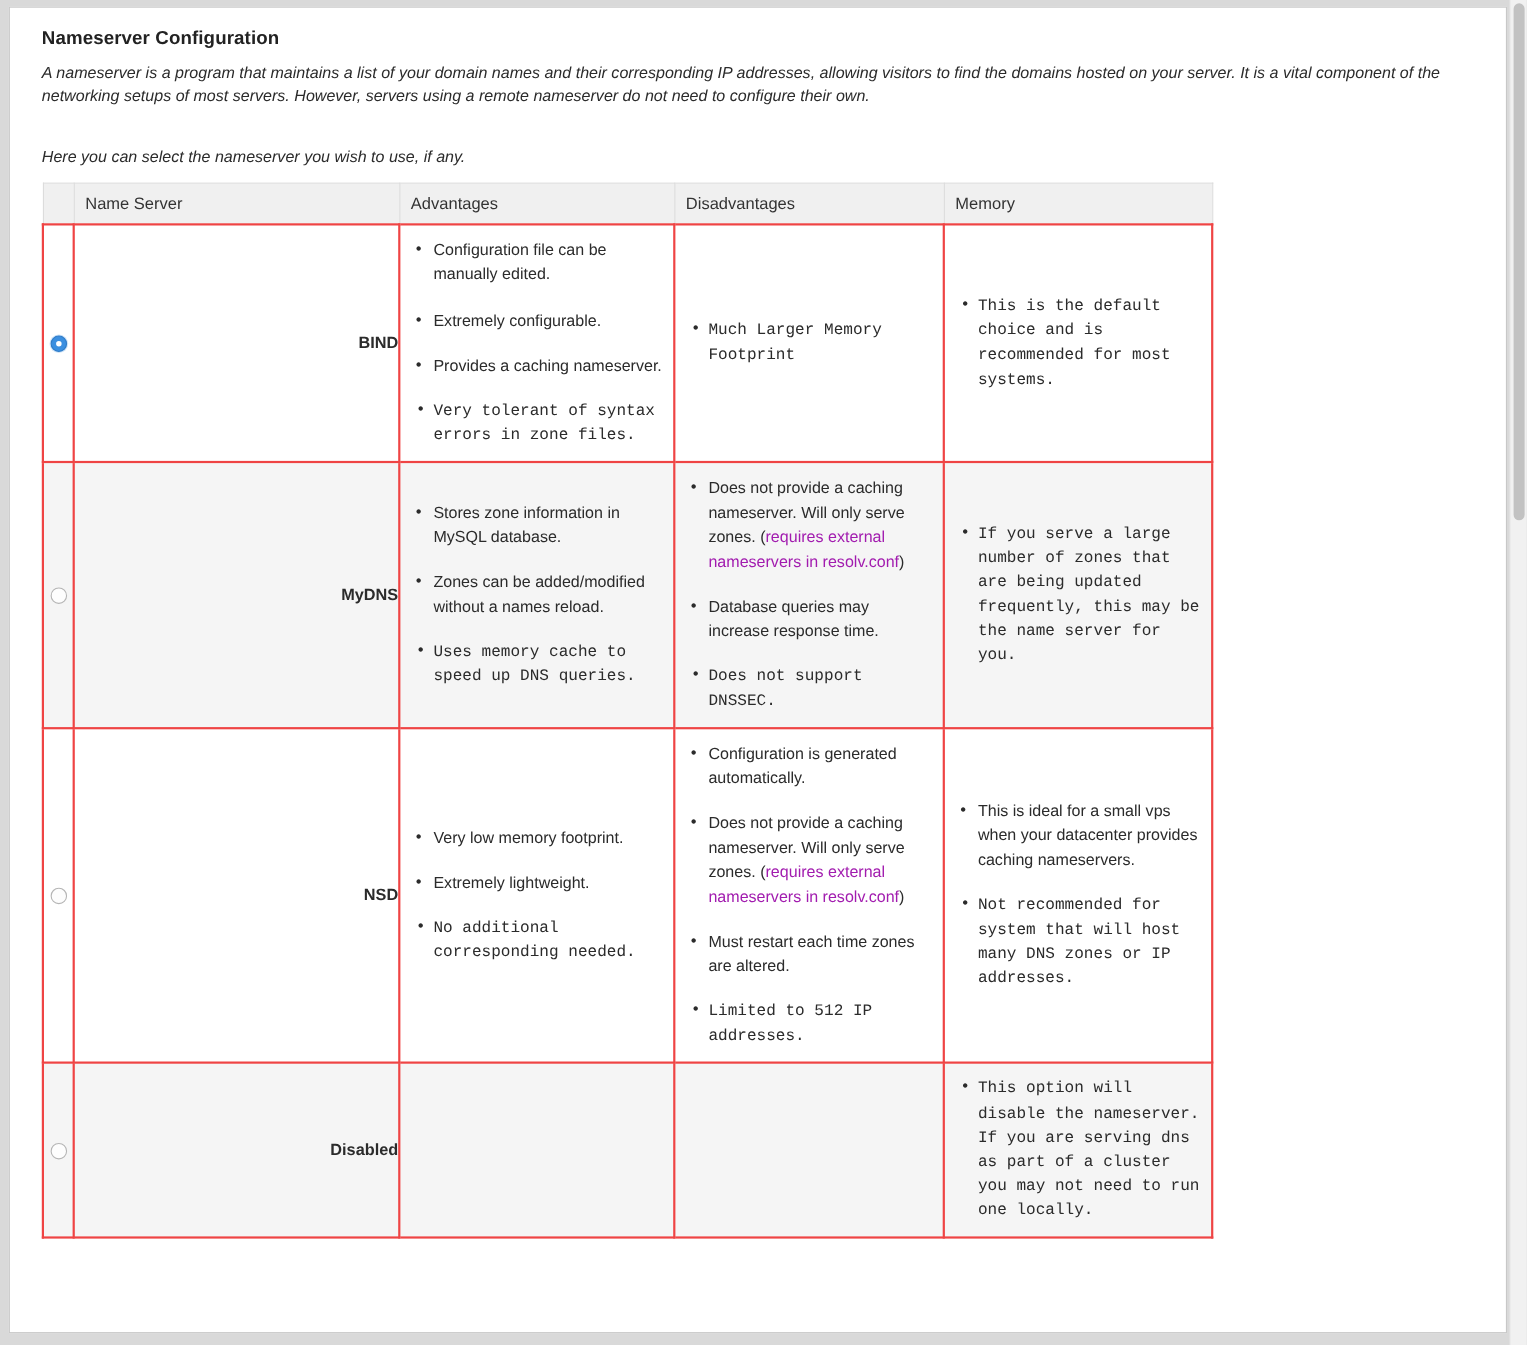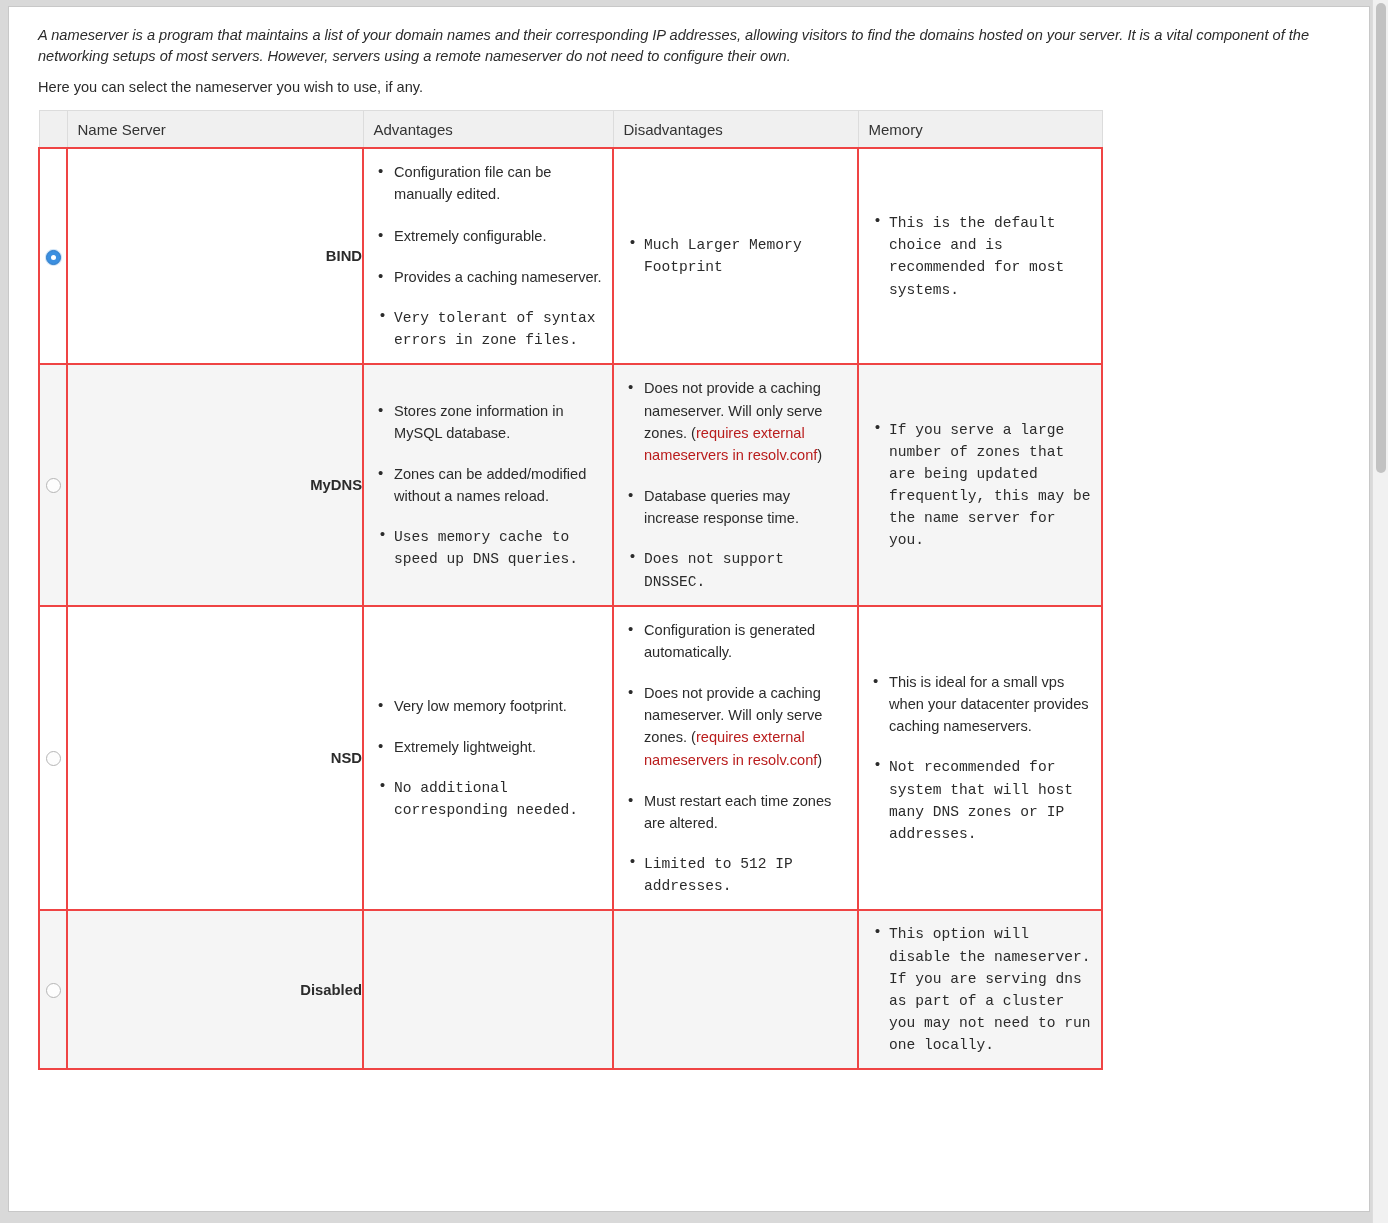--- a/index.html
+++ b/index.html
@@ -31,28 +31,29 @@
     font-size: 17px;
     font-weight: bold;
     margin: 0 0 12px 0;
     color: #222;
     letter-spacing: 0.1px;
   }
   p.intro {
     font-style: italic;
     font-size: 14.6px;
     line-height: 1.45;
-    margin: 0 0 12px 0;
+    margin: 0 0 36px 0;
     color: #2b2b2b;
     max-width: 1300px;
   }
   p.lead {
     font-size: 14.6px;
     margin: 0 0 15px 0;
     color: #2b2b2b;
+    font-style: italic;
   }
   table.ns-table {
     border-collapse: collapse;
     width: 1063px;
     table-layout: fixed;
     font-size: 14.6px;
     padding-left: 12px;
   }
   table.ns-table th {
     background: #f0f0f0;
@@ -134,21 +135,21 @@
     content: "\2022";
     position: absolute;
     left: -16px;
     top: -1px;
     color: #2b2b2b;
     font-size: 15px;
   }
   td.cell-body { vertical-align: top; }
   td.cell-empty { background: inherit; }
   a.inline-link {
-    color: #b91c1c;
+    color: #a21caf;
     text-decoration: none;
     cursor: pointer;
   }
   .scroll-track {
     position: absolute;
     right: 0;
     top: 0;
     width: 15px;
     height: 1223px;
     background: #f1f1f1;
@@ -162,20 +163,21 @@
     height: 470px;
     border-radius: 5px;
     background: #c2c2c2;
   }
 </style>
 </head>
 <body>
 
 <div class="page">
   <div class="inner">
+    <h1 class="section-title">Nameserver Configuration</h1>
     <p class="intro">A nameserver is a program that maintains a list of your domain names and their corresponding IP addresses, allowing visitors to find the domains hosted on your server. It is a vital component of the networking setups of most servers. However, servers using a remote nameserver do not need to configure their own.</p>
     <p class="lead">Here you can select the nameserver you wish to use, if any.</p>
 
     <table class="ns-table">
       <colgroup>
         <col class="col-radio">
         <col class="col-name">
         <col class="col-adv">
         <col class="col-dis">
         <col class="col-notes">

